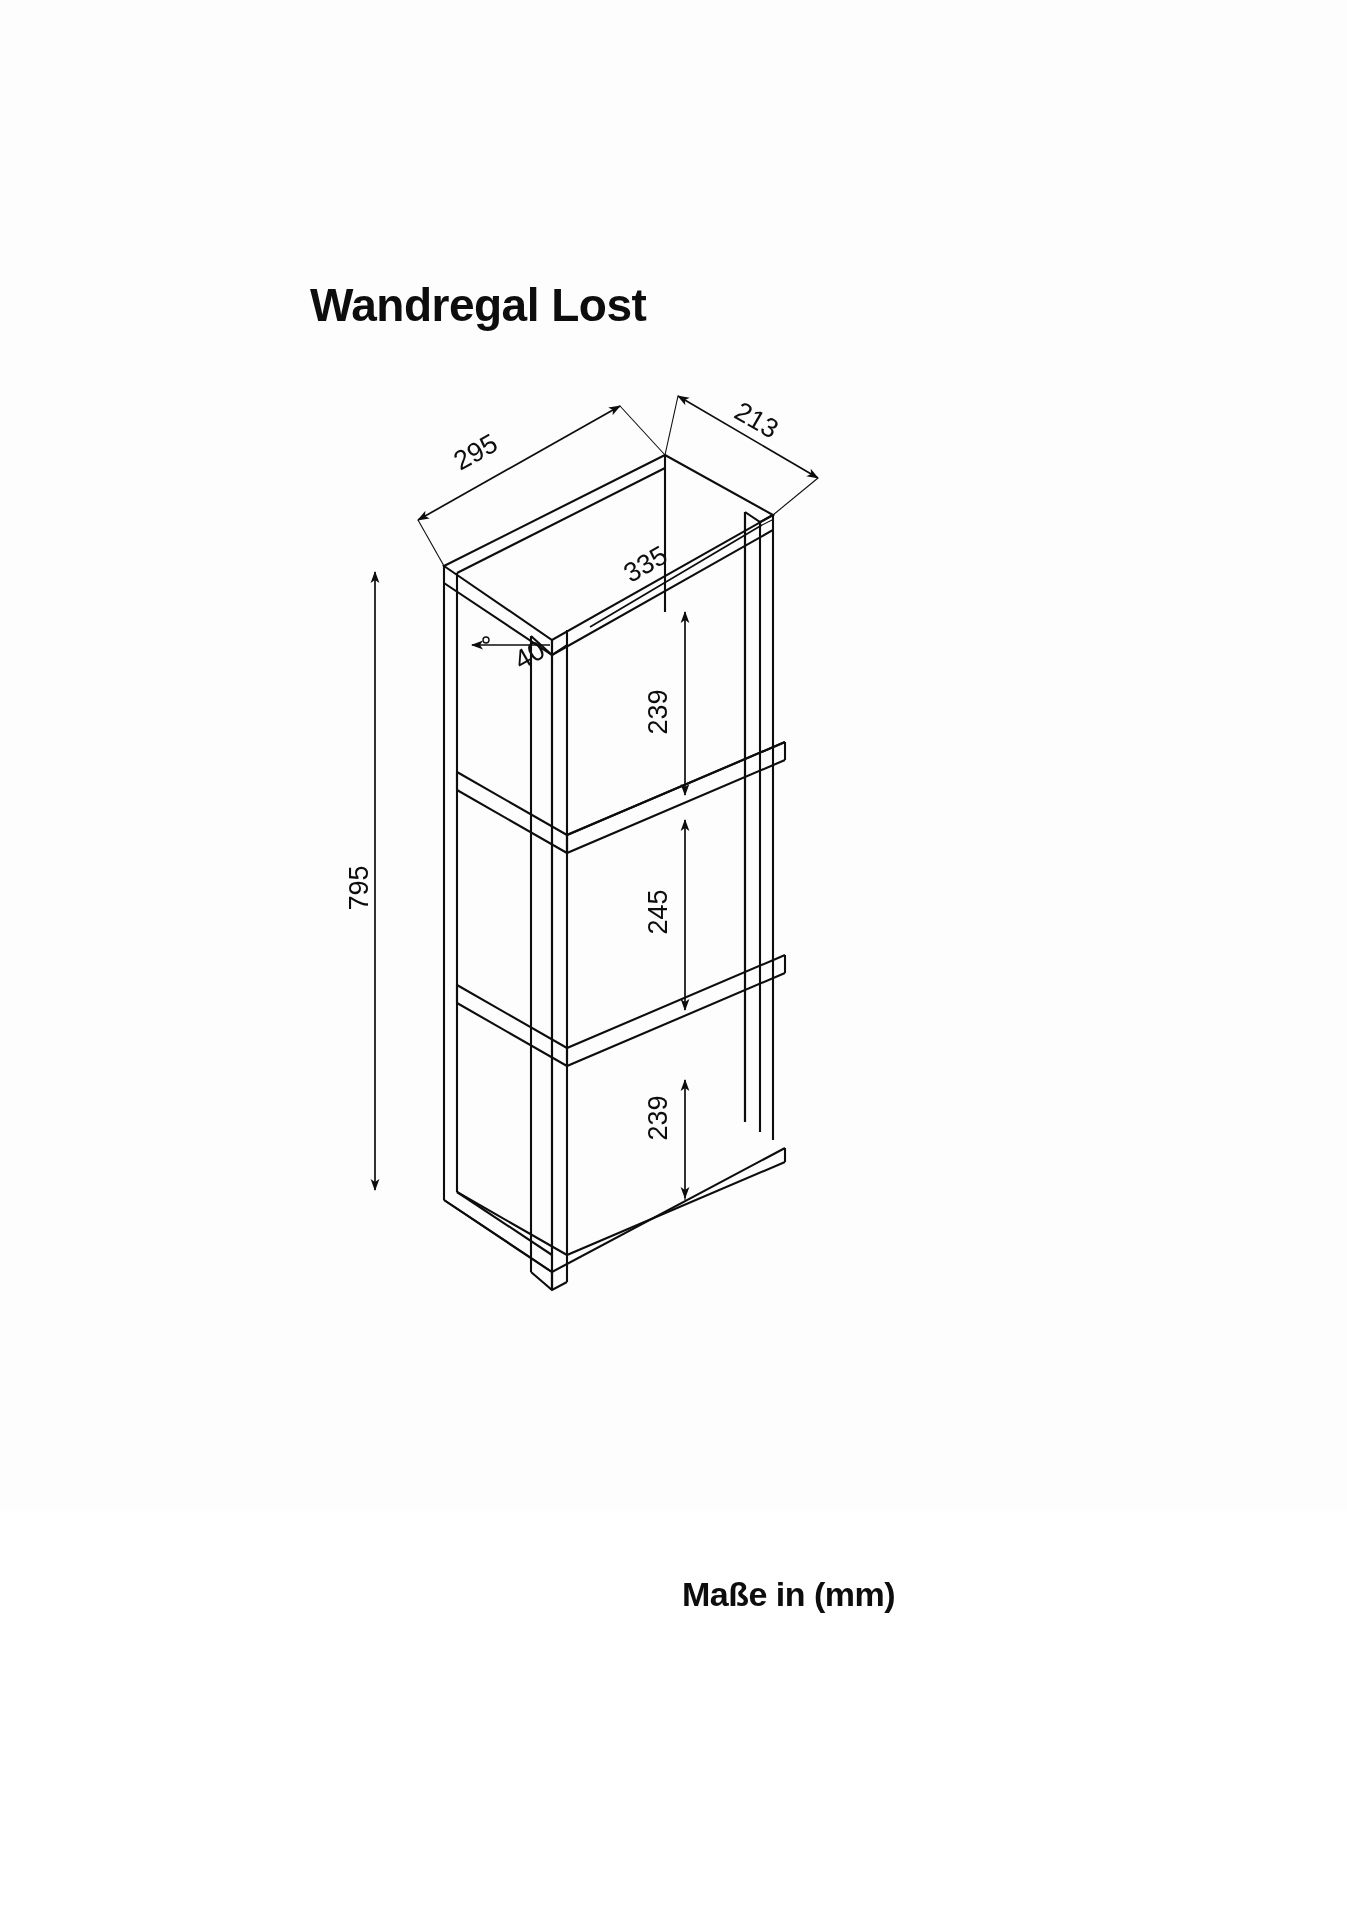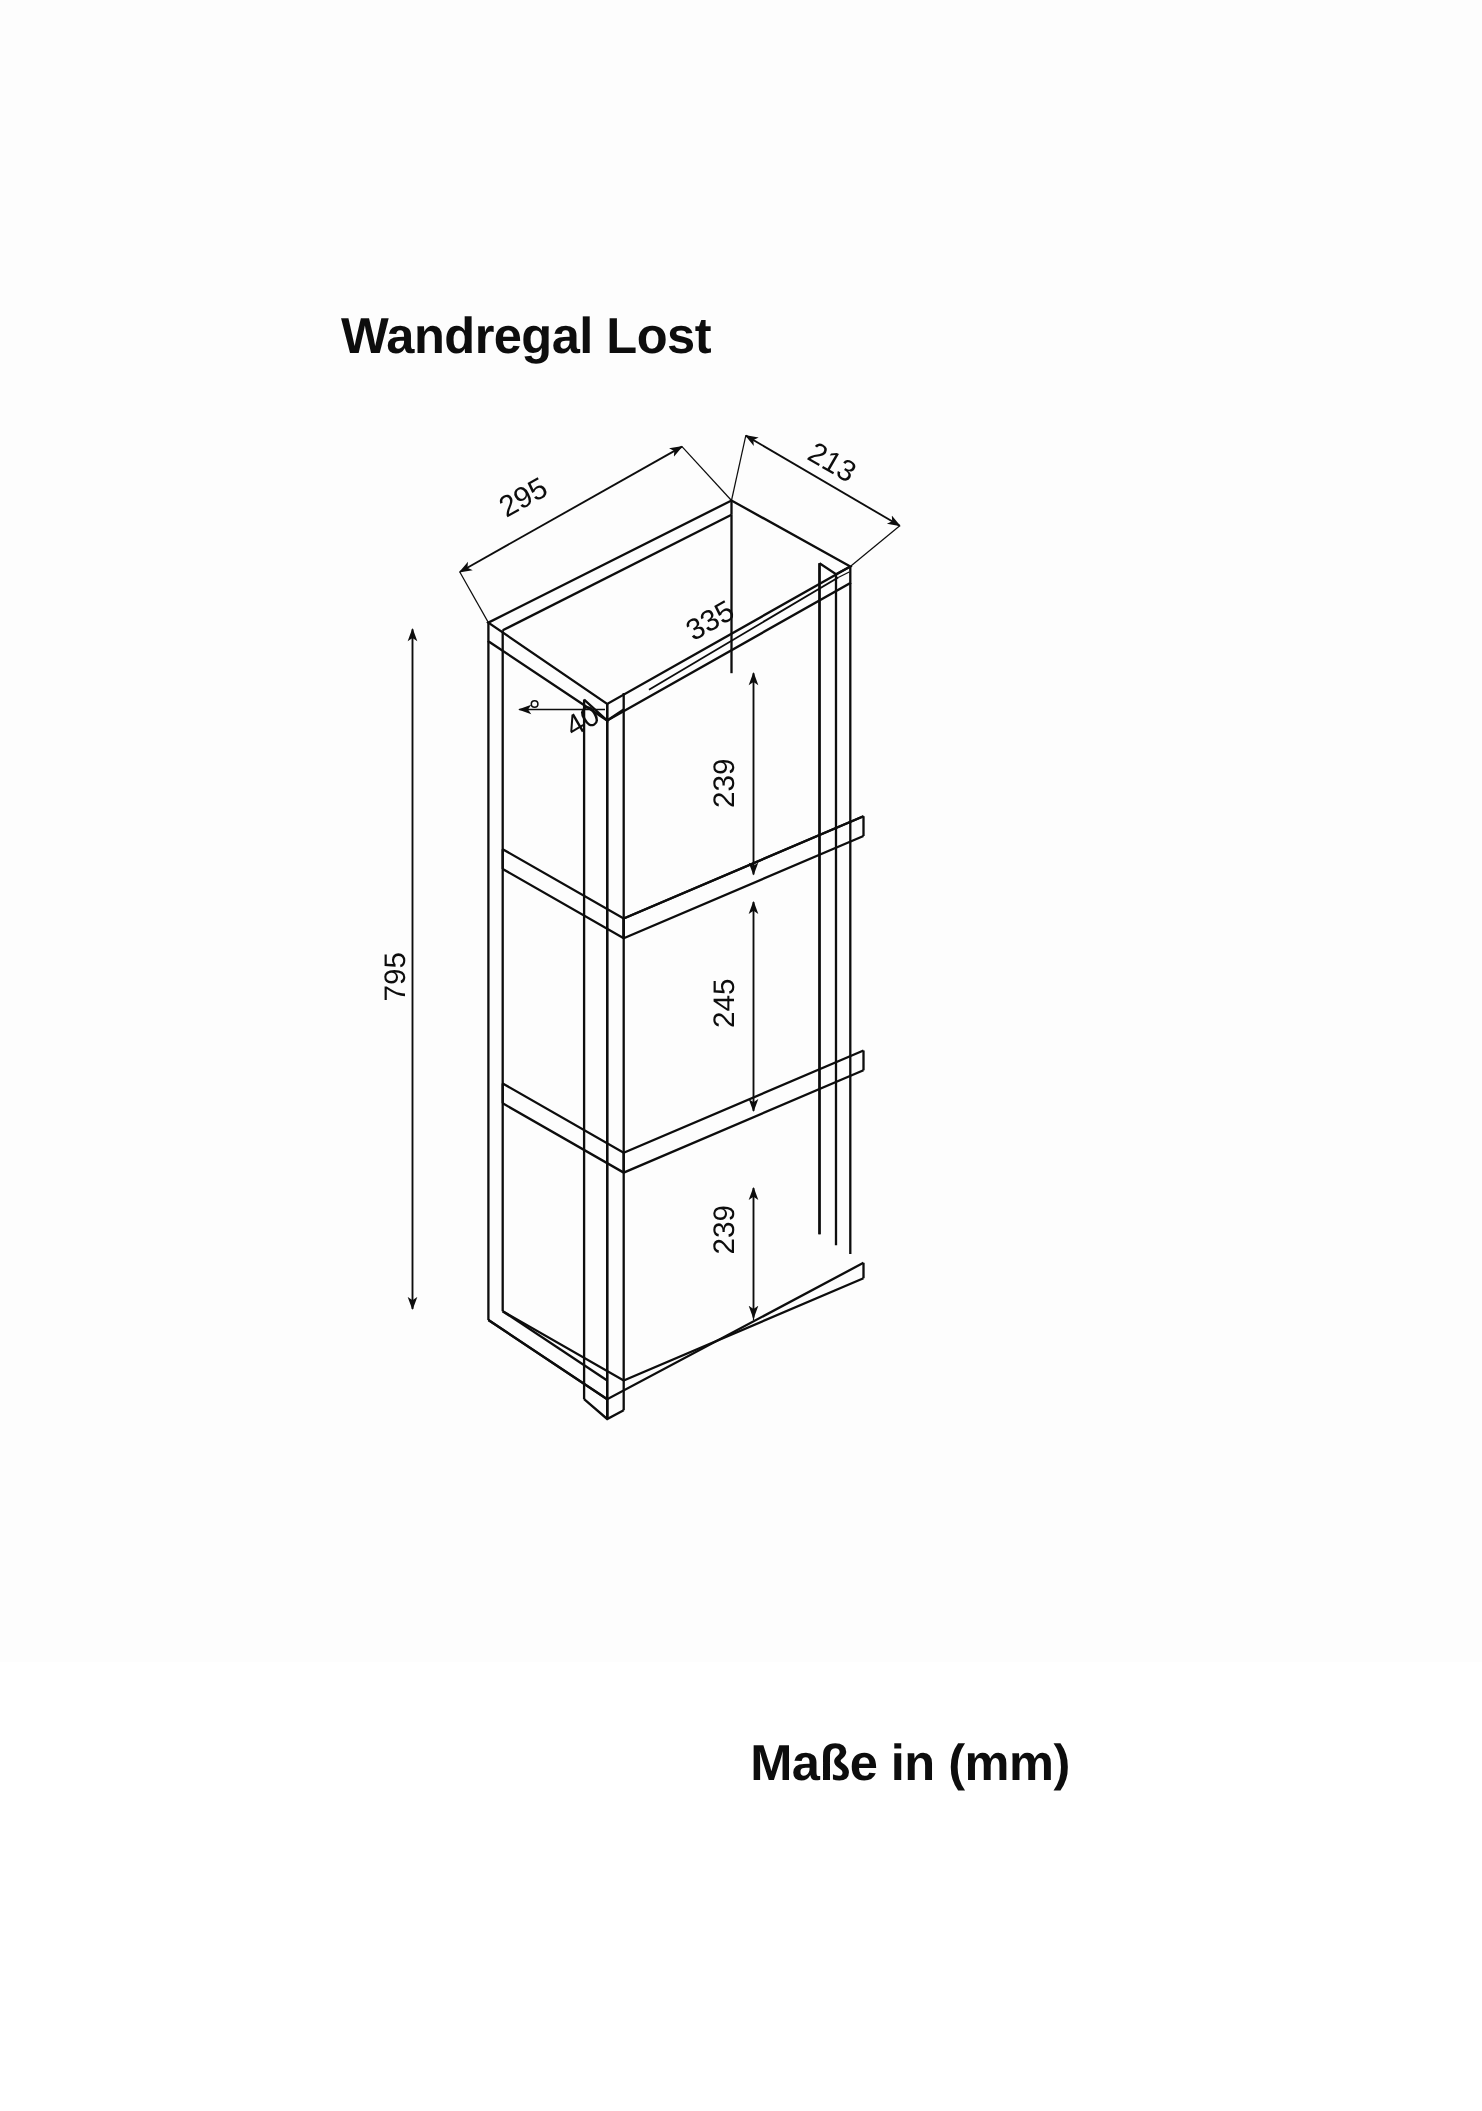--- a/index.html
+++ b/index.html
@@ -28,21 +28,21 @@
     font-size: 46px;
     font-weight: bold;
     color: #0d0d0d;
     letter-spacing: -0.5px;
     white-space: nowrap;
   }
   #units {
     position: absolute;
     left: 682px;
     top: 1575px;
-    font-size: 46px;
+    font-size: 34px;
     font-weight: bold;
     color: #0d0d0d;
     letter-spacing: -0.5px;
     white-space: nowrap;
   }
   #drawing {
     position: absolute;
     left: 0;
     top: 0;
     width: 1347px;

